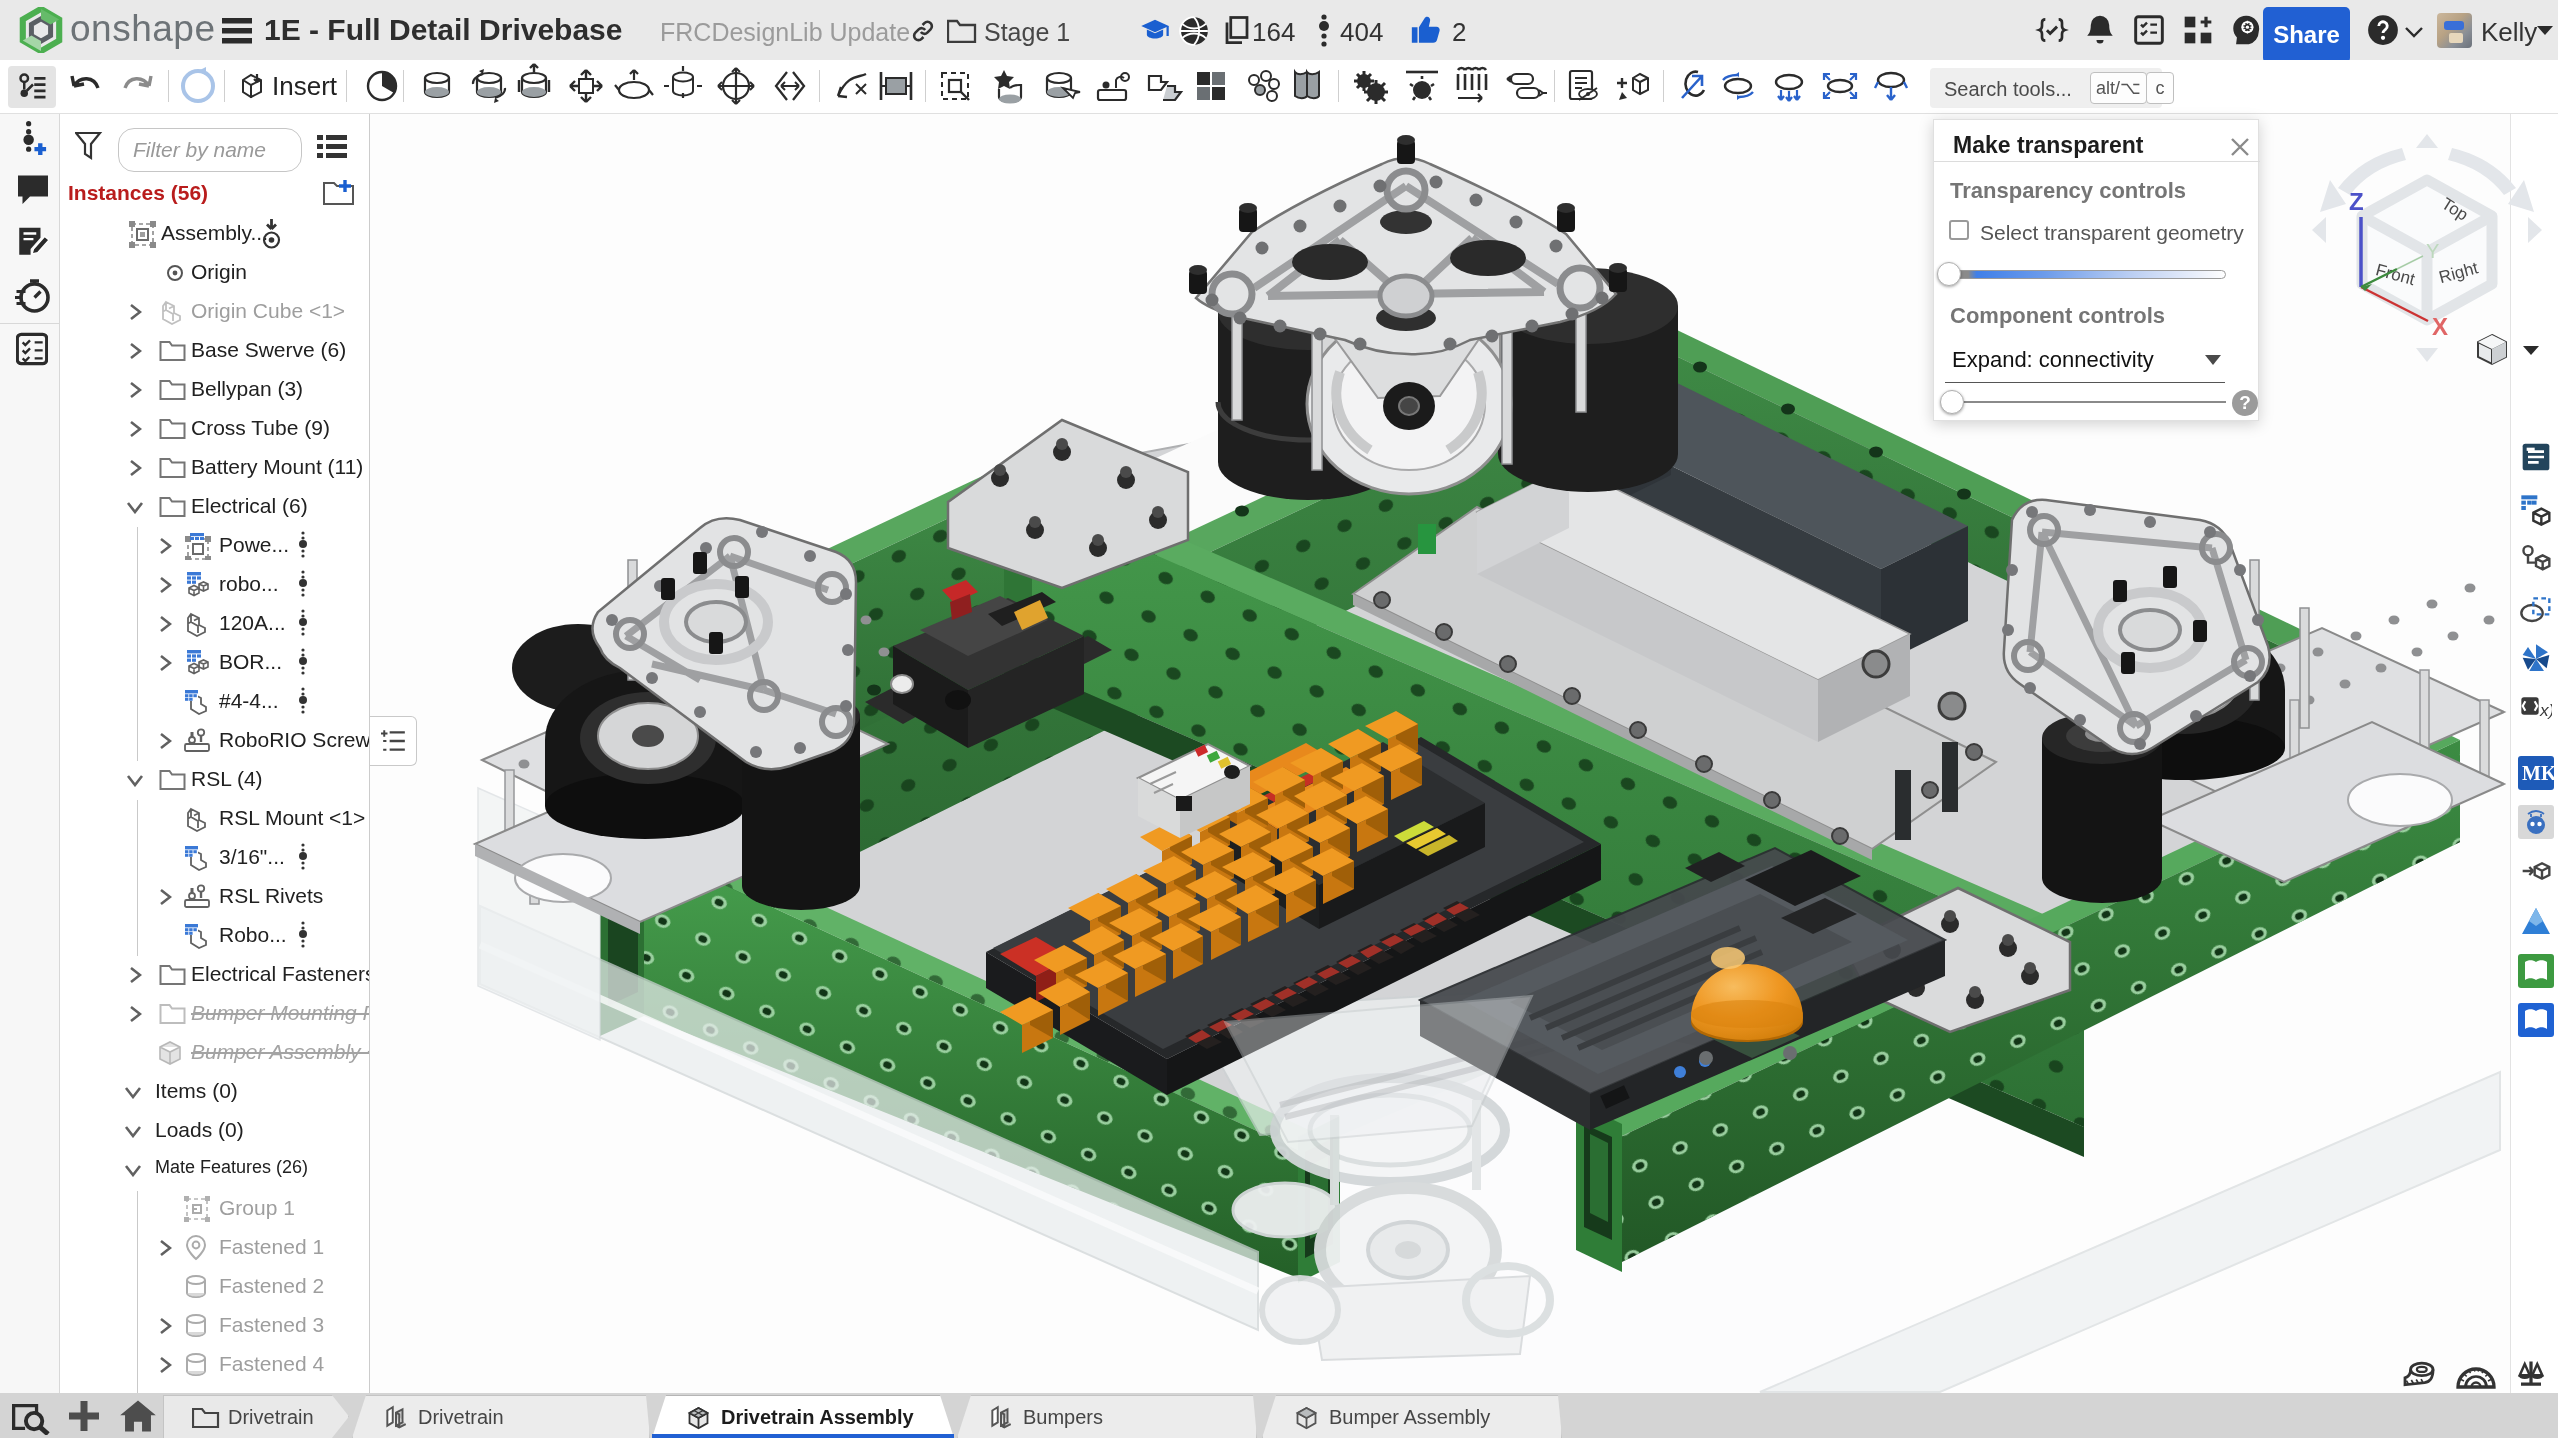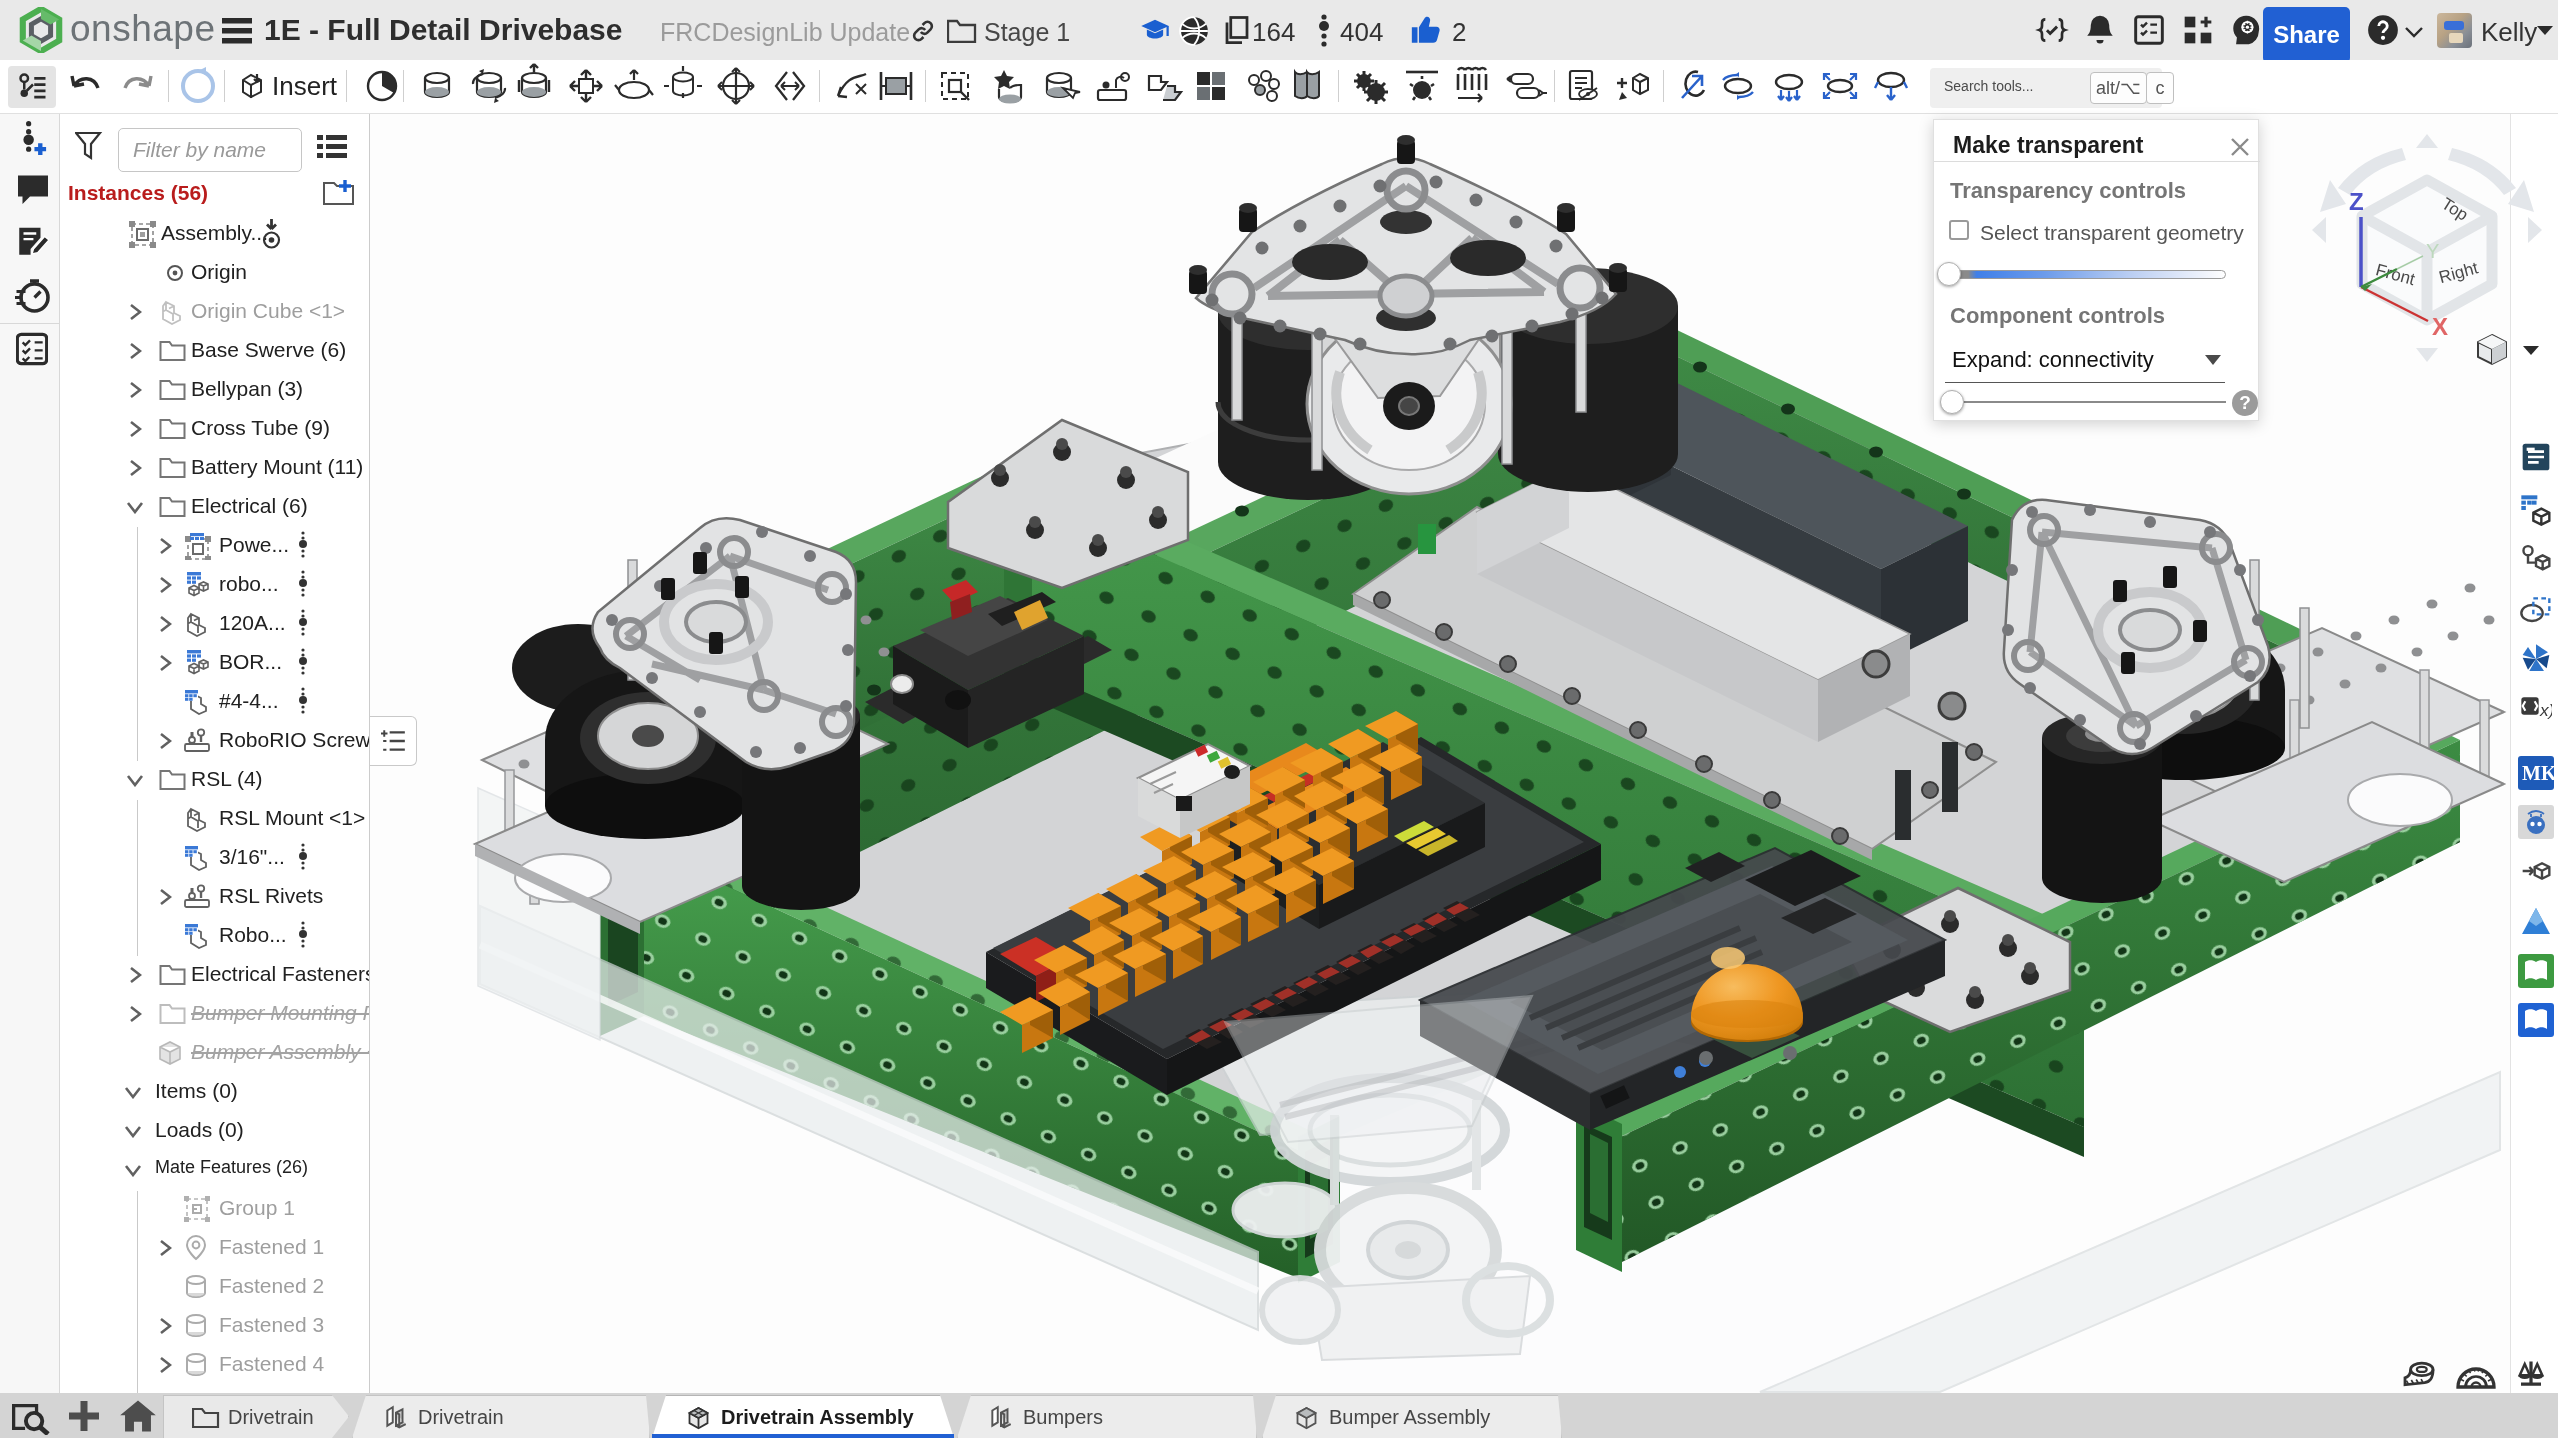--- a/index.html
+++ b/index.html
@@ -286,21 +286,21 @@
           <path d="M-16 -12 l6 6 m-6 0 v-6 h6 M16 -12 l-6 6 m0 -6 h6 v6 M-16 12 l6 -6 m-6 0 v6 h6 M16 12 l-6 -6 m6 0 v6 h-6"></path>
         </g>
       </g>
 <g transform="translate(1891,26)">
         <ellipse cy="-6" rx="13" ry="7" fill="none" stroke="#2b2b2b" stroke-width="2.4"></ellipse>
         <path d="M0 1 v13 m0 0 l-4 -5 m4 5 l4 -5" stroke="#2962cb" stroke-width="2.4" fill="none"></path>
         <path d="M-13 -4 l-3 6 M13 -4 l3 6" stroke="#2962cb" stroke-width="2.4"></path>
       </g>
 </svg>
 <div class="abs" style="left:1930px;top:8px;width:232px;height:40px;background:#efefef;border-radius:4px"></div>
-<div class="abs" style="left:1944px;top:18px;font-size:14px;color:#4a4a4a">Search tools...</div>
+<div class="abs" style="left:1944px;top:18px;font-size:20px;color:#4a4a4a">Search tools...</div>
 <div class="abs" style="left:2090px;top:12px;height:32px;padding:0 5px;background:#fdfdfd;border:1px solid #bfbfbf;border-radius:4px;font-size:18px;color:#555;display:flex;align-items:center">alt/⌥</div>
 <div class="abs" style="left:2146px;top:12px;width:28px;height:32px;background:#fdfdfd;border:1px solid #bfbfbf;border-radius:4px;font-size:18px;color:#555;display:flex;align-items:center;justify-content:center">c</div>
 </div>
 <div id="leftstrip"></div>
 <div class="abs" style="left:8px;top:66px;width:48px;height:42px;background:#e4e4e4;border-radius:4px"></div>
 <svg class="abs" style="left:16px;top:72px;z-index:5" width="34" height="30" viewBox="0 0 24 24">
     <circle cx="5" cy="5" r="3" fill="none" stroke="#2b2b2b" stroke-width="2"></circle>
     <circle cx="5" cy="17" r="3" fill="#2b2b2b"></circle>
     <path d="M5 8 v6 M7 15 l5 -5" stroke="#2b2b2b" stroke-width="2"></path>
     <path d="M13 5 h9 M13 10 h9 M13 15 h9 M13 20 h9" stroke="#2b2b2b" stroke-width="2.2"></path>
@@ -330,21 +330,21 @@
 <div class="abs" style="left:0;top:323px;width:60px;height:1px;background:#d8d8d8"></div>
 <svg class="abs" style="left:16px;top:332px;z-index:5" width="32" height="34" viewBox="0 0 24 24">
     <rect x="1" y="1" width="22" height="22" rx="3" fill="none" stroke="#2b2b2b" stroke-width="2.4"></rect>
     <path d="M5 7 l2 2 l3.5 -3.5 M5 13 l2 2 l3.5 -3.5 M5 19 l2 2 l3 -3" fill="none" stroke="#2b2b2b" stroke-width="1.8"></path>
     <path d="M14 7 h6 M14 13 h6 M14 19 h6" stroke="#2b2b2b" stroke-width="1.8"></path>
   </svg>
 <div id="tree">
 <svg class="abs" style="left:14px;top:18px" width="28" height="30">
       <path d="M1 1 h24 l-9 11 v14 l-6 -4 v-10 z" fill="none" stroke="#333" stroke-width="2.2"></path>
     </svg>
-<div class="abs" style="left:57px;top:14px;width:184px;height:44px;border:1px solid #c6c6c6;border-radius:5px;font-style:italic;color:#999;font-size:21px;line-height:42px;padding-left:14px">Filter by name</div>
+<div class="abs" style="left:57px;top:14px;width:184px;height:44px;border:1px solid #c6c6c6;border-radius:16px;font-style:italic;color:#999;font-size:21px;line-height:42px;padding-left:14px">Filter by name</div>
 <svg class="abs" style="left:256px;top:20px" width="30" height="28">
       <g fill="#333">
         <rect x="0" y="1" width="6" height="5"></rect>
         <rect x="9" y="1" width="21" height="5"></rect>
         <rect x="0" y="10" width="6" height="5"></rect>
         <rect x="9" y="10" width="21" height="5"></rect>
         <rect x="0" y="19" width="6" height="5"></rect>
         <rect x="9" y="19" width="21" height="5"></rect>
       </g>
     </svg>

